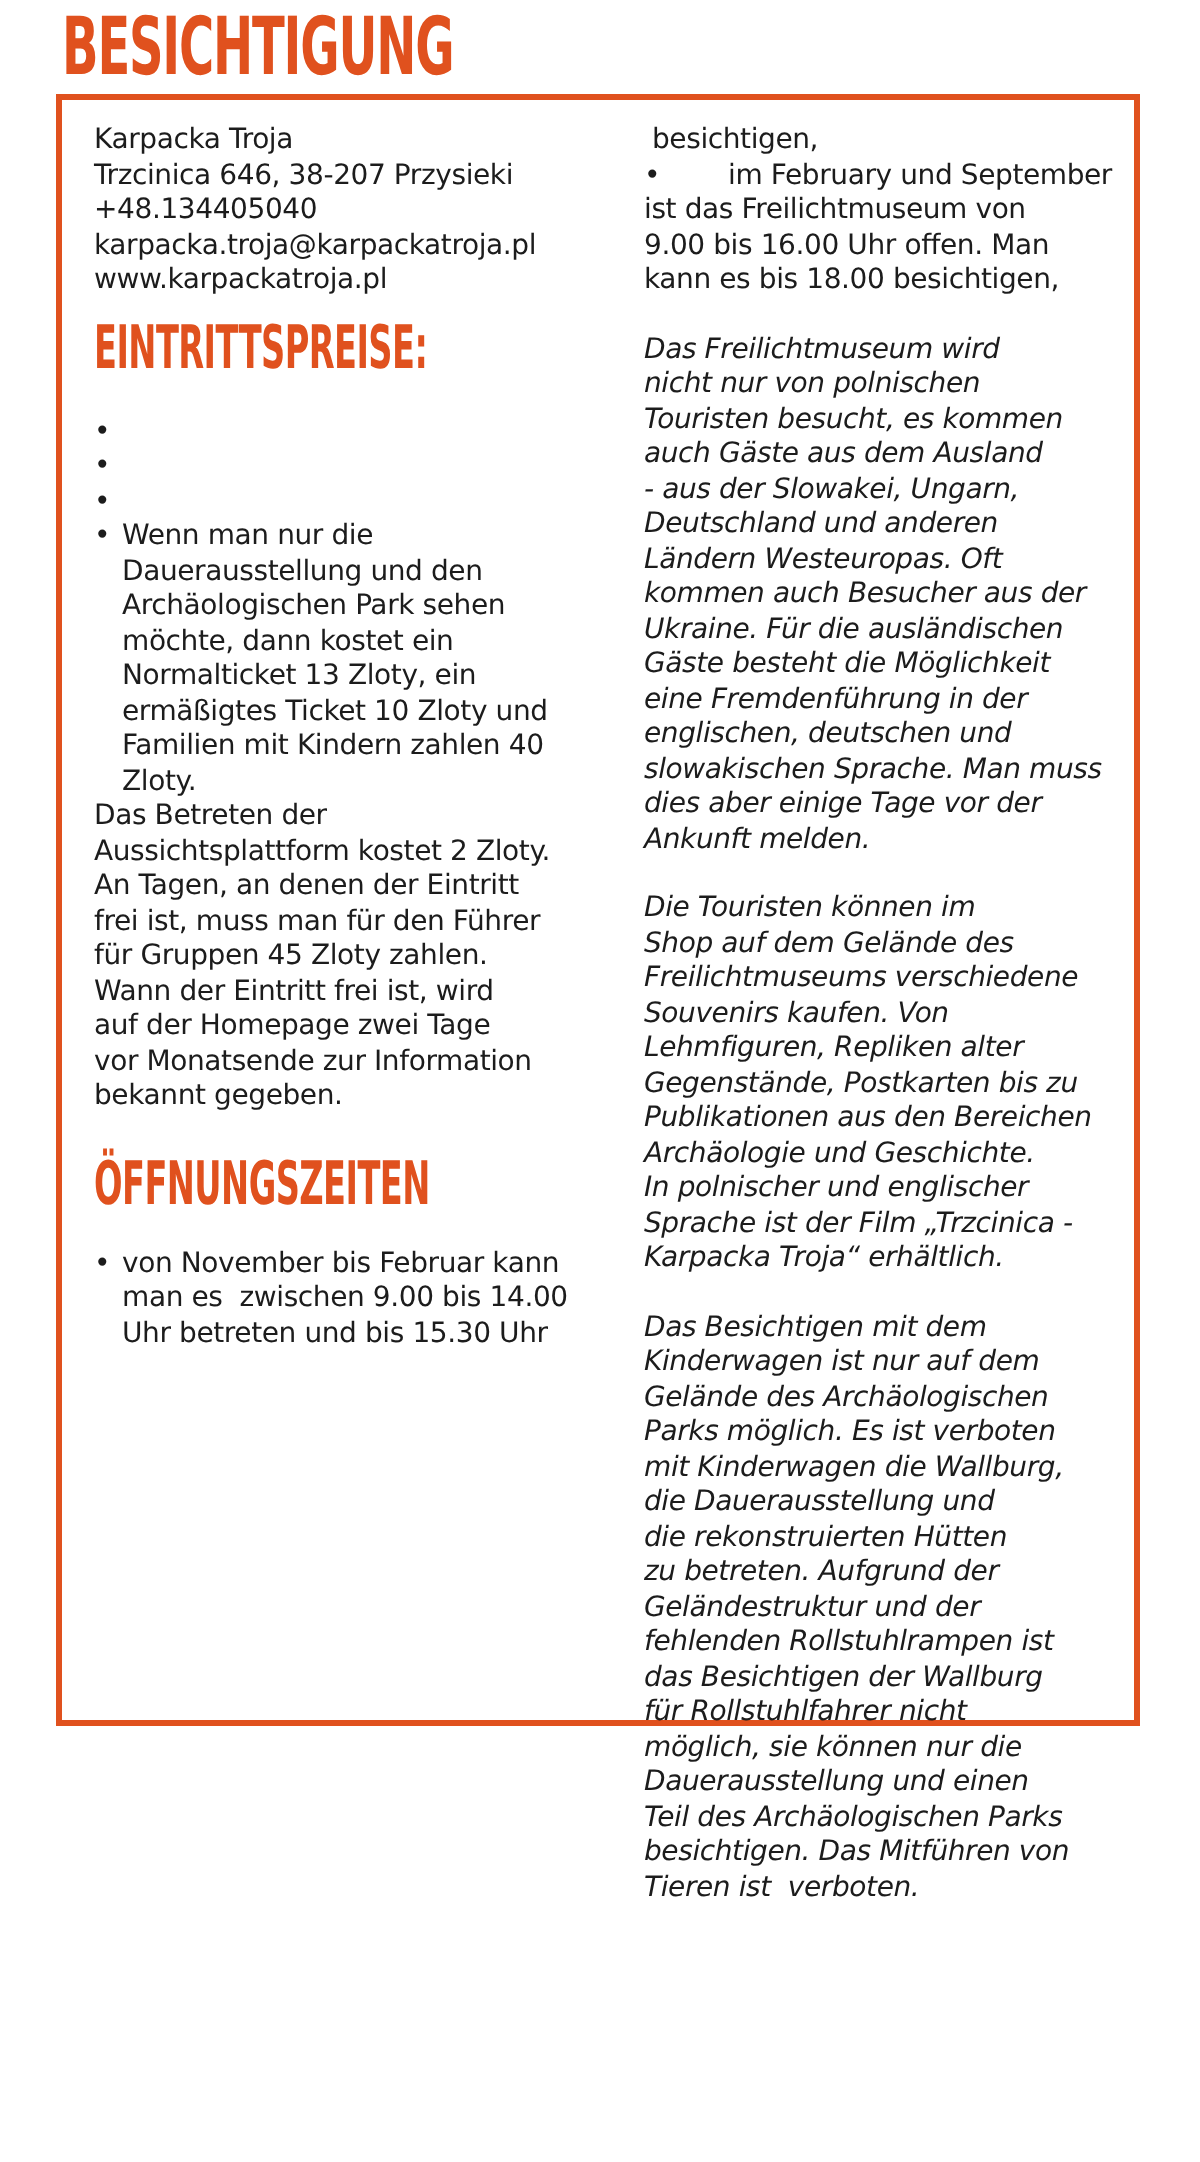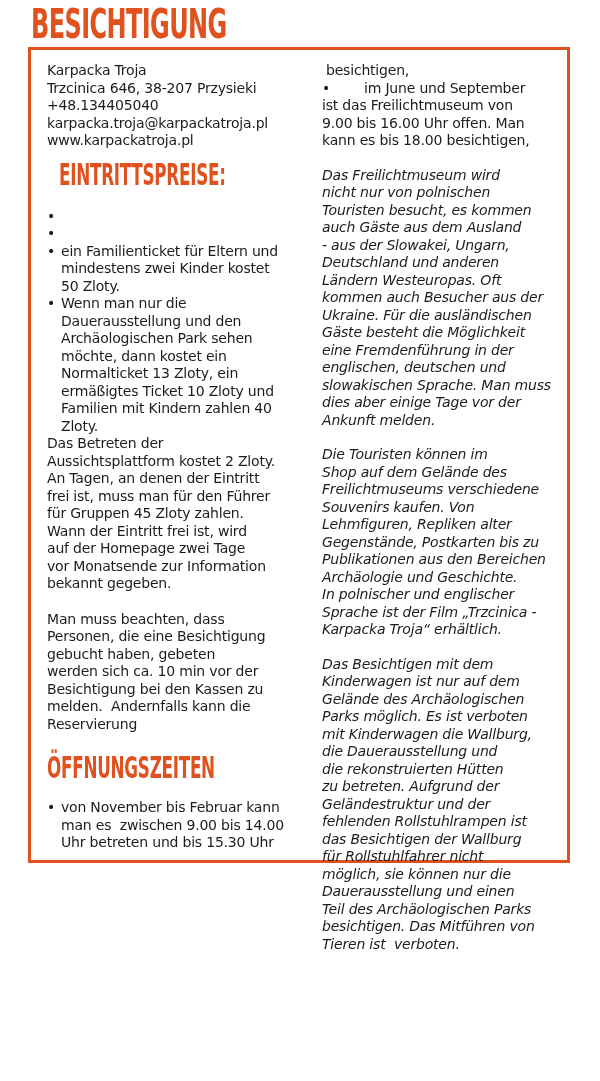--- a/index.html
+++ b/index.html
@@ -44,21 +44,21 @@
     font-size: 30px;
     font-weight: bold;
     line-height: 26px;
     color: var(--accent);
     letter-spacing: -0.5px;
     transform: scaleX(0.56);
     transform-origin: left center;
     white-space: pre;
     display: block;
   }
-  .heading-wrap-prices { margin: 12px 12px 20px; height: 26px; }
+  .heading-wrap-prices { margin: 12px 0 20px; height: 26px; }
   .heading-wrap-hours  { margin: 20px 0 18px; height: 28px; padding-top: 2px; }
   .li { display: flex; margin: 0; }
   .li .marker { flex: 0 0 14px; width: 14px; }
   .li .li-text { white-space: pre; }
   .para-left  { }
   .para-right { margin-top: 17px; font-style: italic; }
   .cont { padding-left: 4px; }
 </style>
 </head>
 <body>
@@ -80,23 +80,20 @@
 
     <div>
       <div class="li">
         <span class="marker">•</span>
       </div>
       <div class="li">
         <span class="marker">•</span>
       </div>
       <div class="li">
         <span class="marker">•</span>
-        <span class="li-text">ein Familienticket für Eltern und
-mindestens zwei Kinder kostet
-50 Zloty.</span>
       </div>
       <div class="li">
         <span class="marker">•</span>
         <span class="li-text">Wenn man nur die
 Dauerausstellung und den
 Archäologischen Park sehen
 möchte, dann kostet ein
 Normalticket 13 Zloty, ein
 ermäßigtes Ticket 10 Zloty und
 Familien mit Kindern zahlen 40
@@ -106,43 +103,36 @@
 
     <p class="txt para-left">Das Betreten der
 Aussichtsplattform kostet 2 Zloty.
 An Tagen, an denen der Eintritt
 frei ist, muss man für den Führer
 für Gruppen 45 Zloty zahlen.
 Wann der Eintritt frei ist, wird
 auf der Homepage zwei Tage
 vor Monatsende zur Information
 bekannt gegeben.</p>
-    <p class="txt para-left" style="margin-top:18px">Man muss beachten, dass
-Personen, die eine Besichtigung
-gebucht haben, gebeten
-werden sich ca. 10 min vor der
-Besichtigung bei den Kassen zu
-melden.  Andernfalls kann die
-Reservierung</p>
 
     <div class="heading-wrap-hours">
       <span class="heading">ÖFFNUNGSZEITEN</span>
     </div>
 
     <div class="li">
       <span class="marker">•</span>
       <span class="li-text">von November bis Februar kann
 man es  zwischen 9.00 bis 14.00
 Uhr betreten und bis 15.30 Uhr</span>
     </div>
   </div>
 
   <div class="col right">
     <p class="txt cont">besichtigen,</p>
-    <p class="txt">•        im June und September
+    <p class="txt">•        im February und September
 ist das Freilichtmuseum von
 9.00 bis 16.00 Uhr offen. Man
 kann es bis 18.00 besichtigen,</p>
     <p class="txt para-right">Das Freilichtmuseum wird
 nicht nur von polnischen
 Touristen besucht, es kommen
 auch Gäste aus dem Ausland
 - aus der Slowakei, Ungarn,
 Deutschland und anderen
 Ländern Westeuropas. Oft

